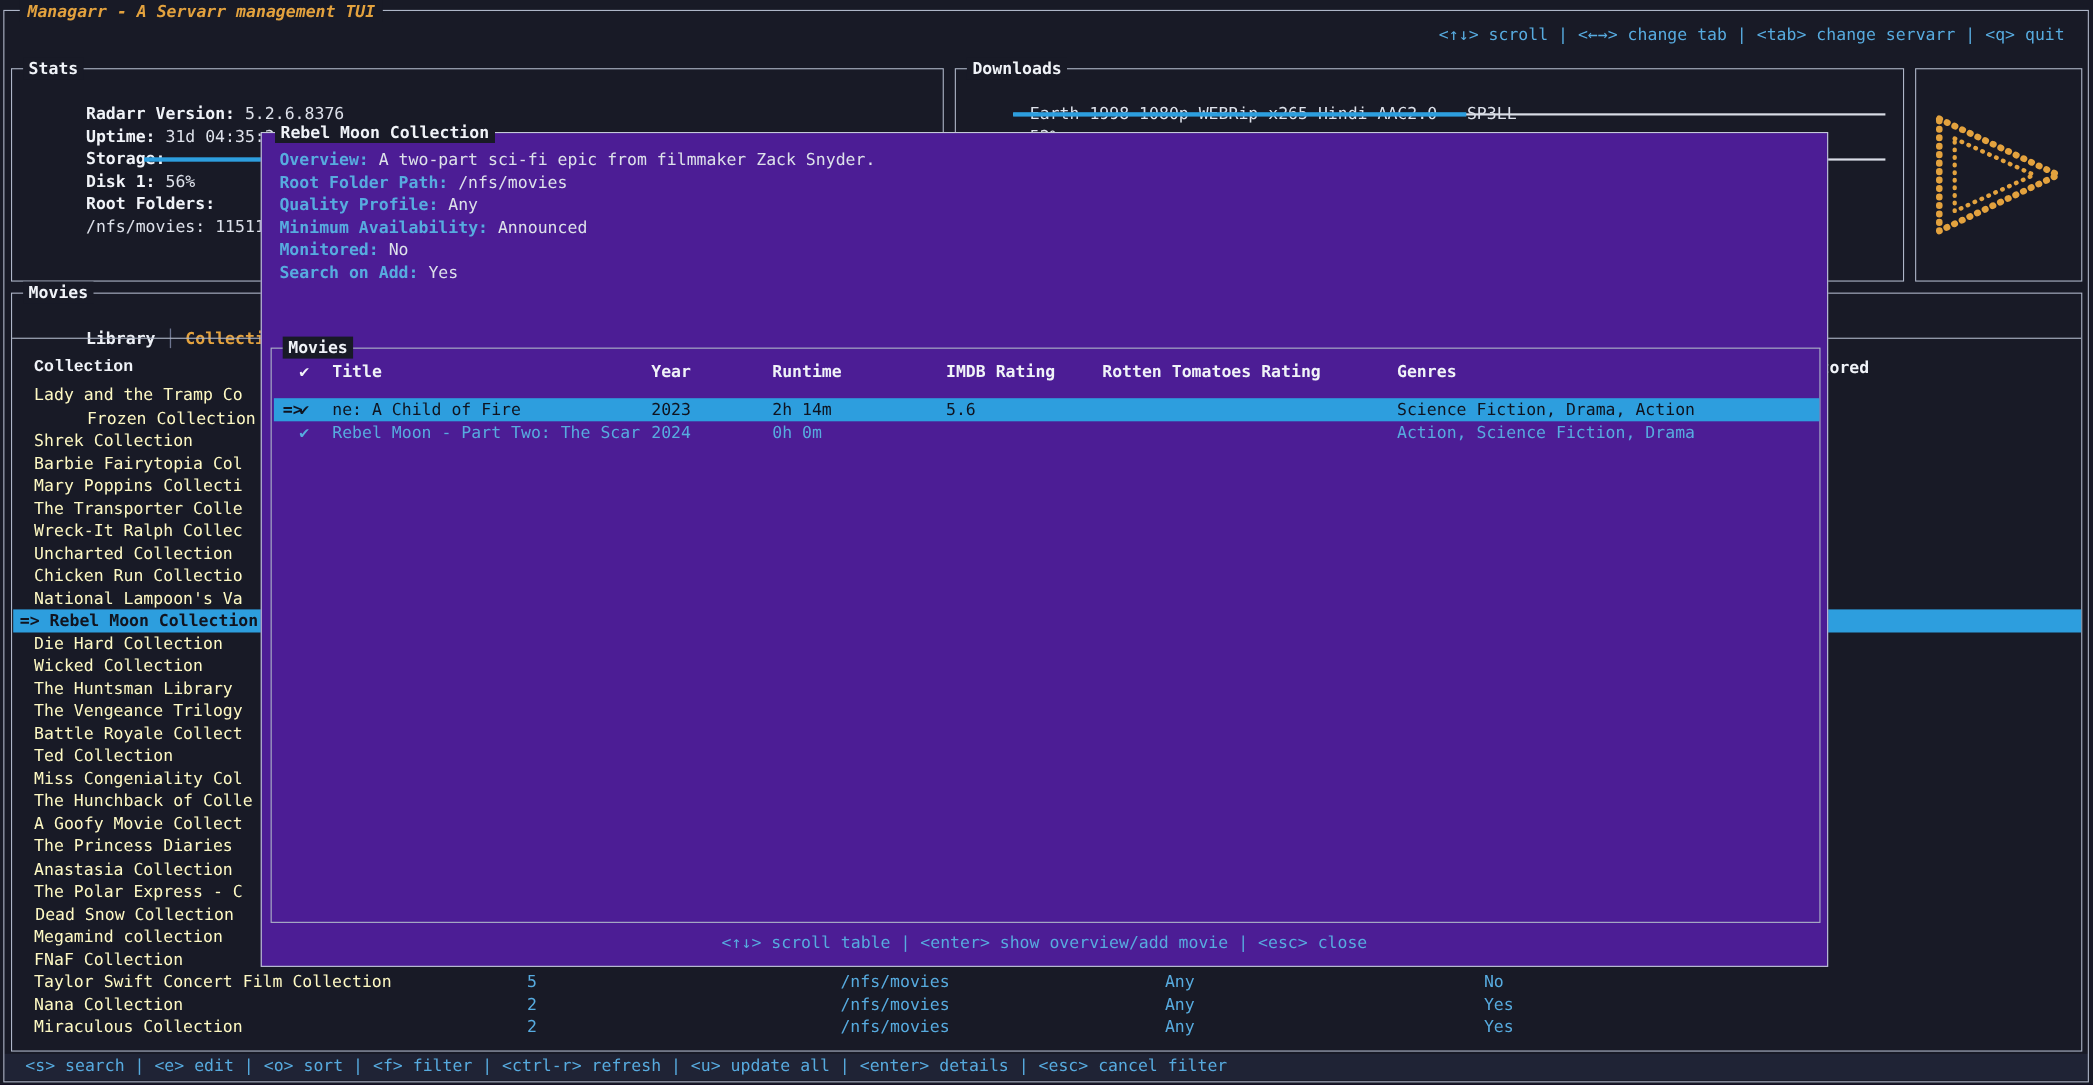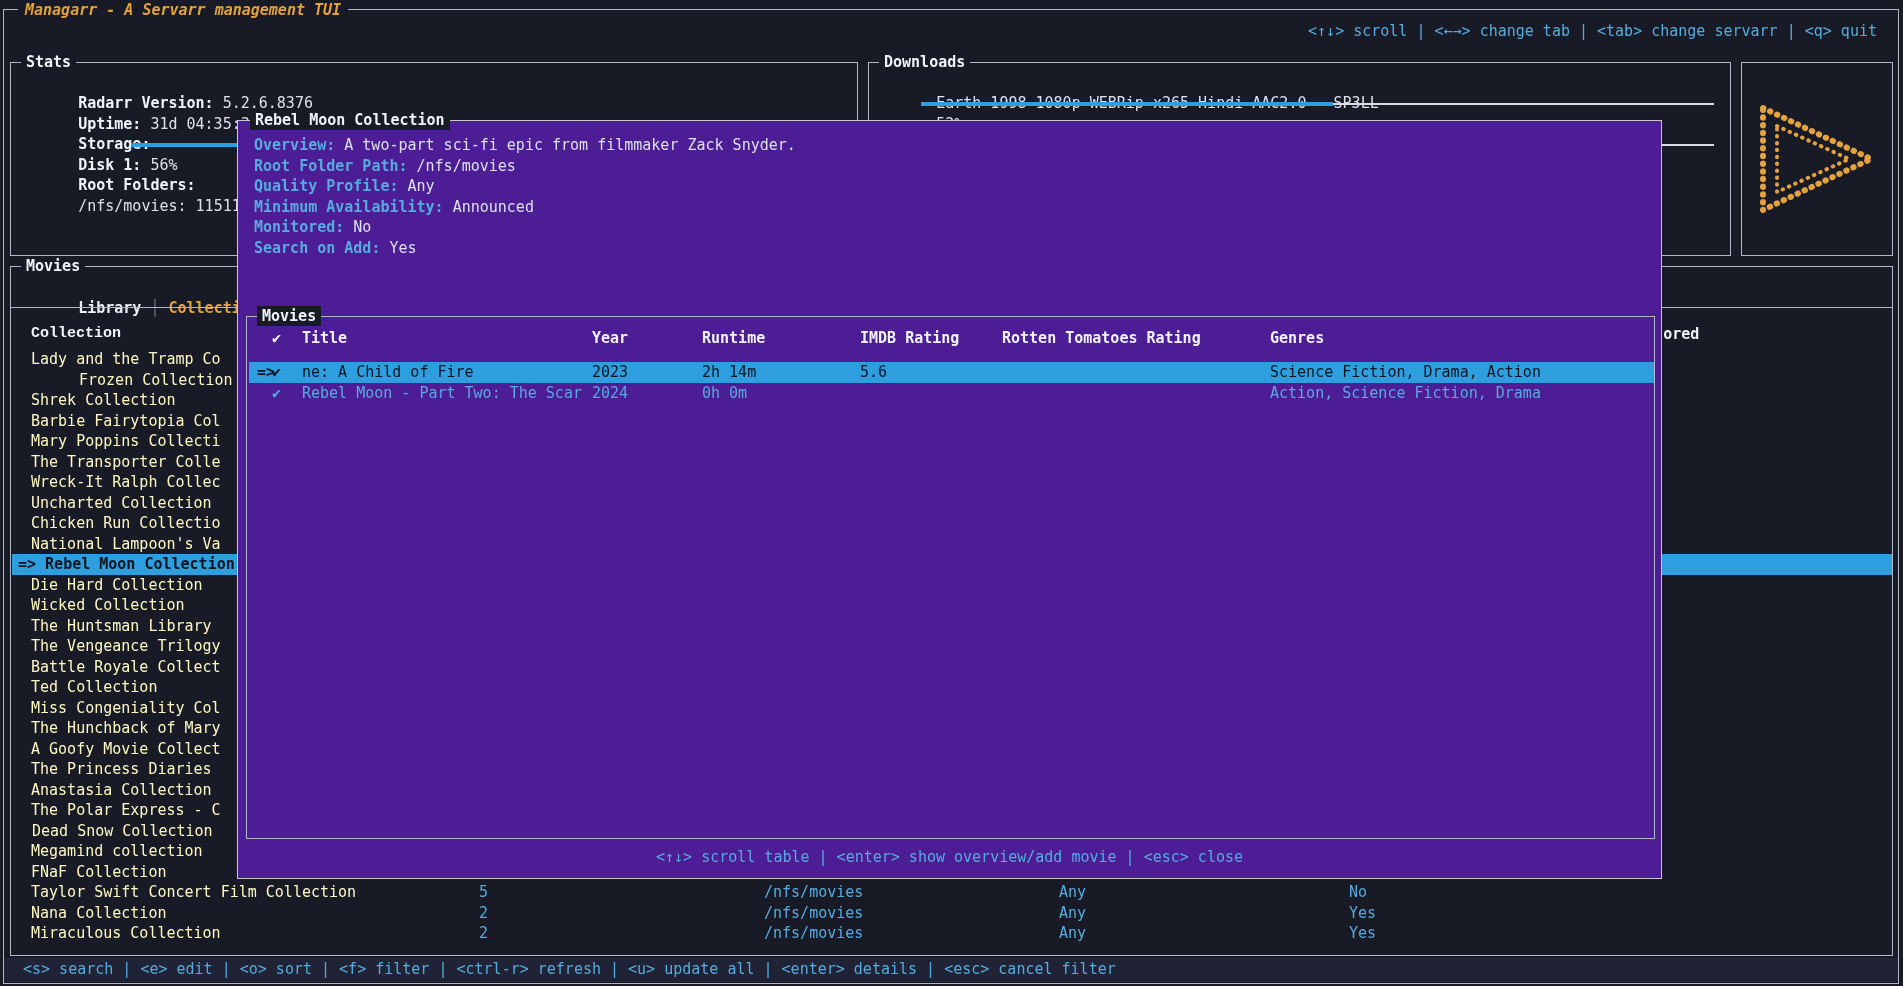--- a/index.html
+++ b/index.html
@@ -174,21 +174,21 @@
         <div class="crow" style="top: 389.5px;">
           <span class="cname" style="left: 19px;">Battle Royale Collect</span>
         </div>
         <div class="crow" style="top: 410px;">
           <span class="cname" style="left: 19px;">Ted Collection</span>
         </div>
         <div class="crow" style="top: 430.5px;">
           <span class="cname" style="left: 19px;">Miss Congeniality Col</span>
         </div>
         <div class="crow" style="top: 451px;">
-          <span class="cname" style="left: 19px;">The Hunchback of Mary</span>
+          <span class="cname" style="left: 19px;">The Hunchback of Colle</span>
         </div>
         <div class="crow" style="top: 471.5px;">
           <span class="cname" style="left: 19px;">A Goofy Movie Collect</span>
         </div>
         <div class="crow" style="top: 492px;">
           <span class="cname" style="left: 19px;">The Princess Diaries</span>
         </div>
         <div class="crow" style="top: 512.5px;">
           <span class="cname" style="left: 19px;">Anastasia Collection</span>
         </div>

